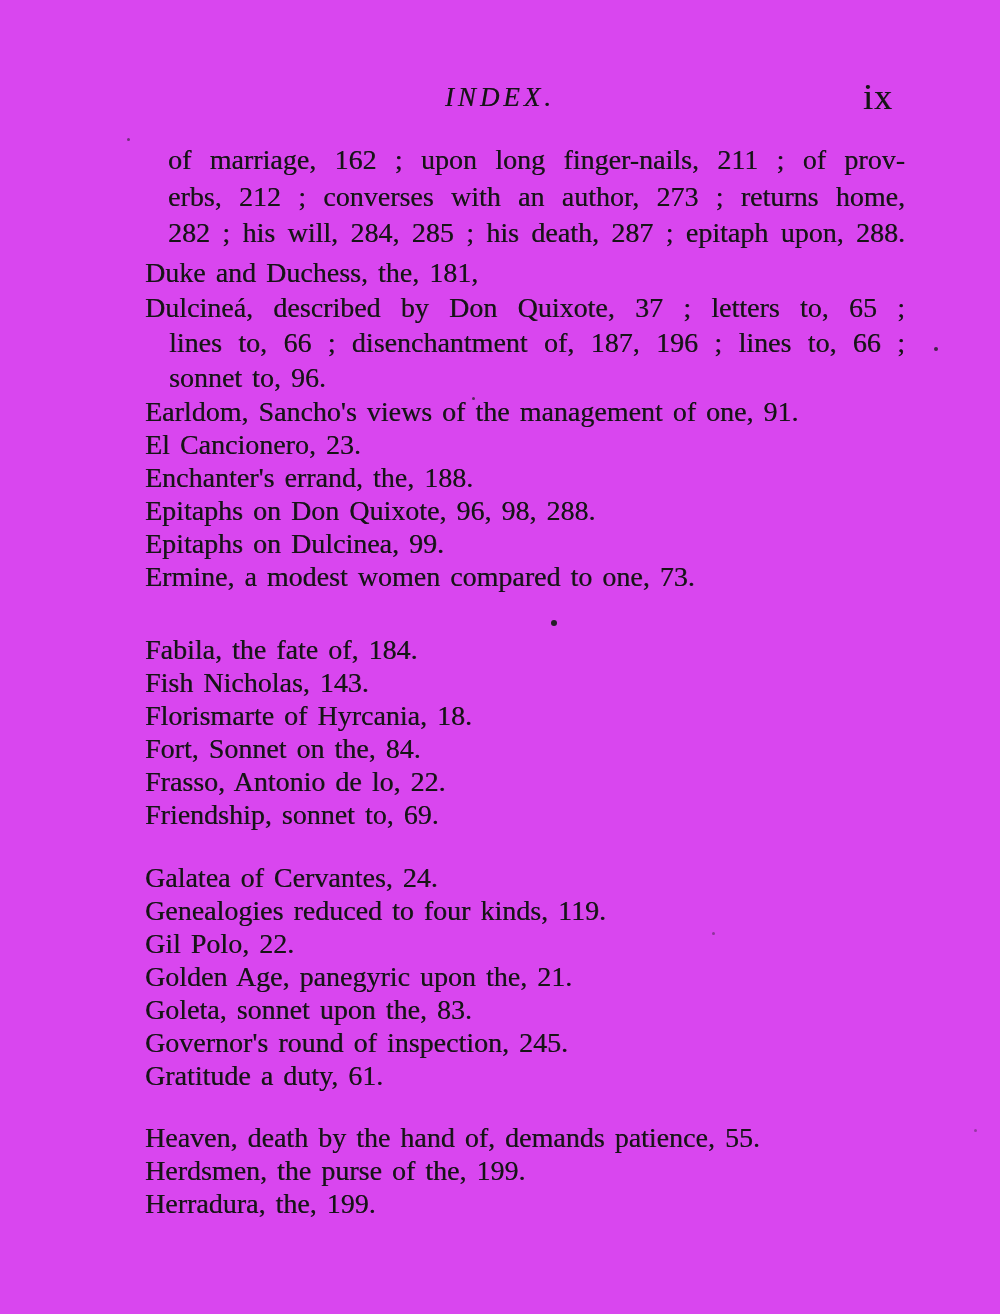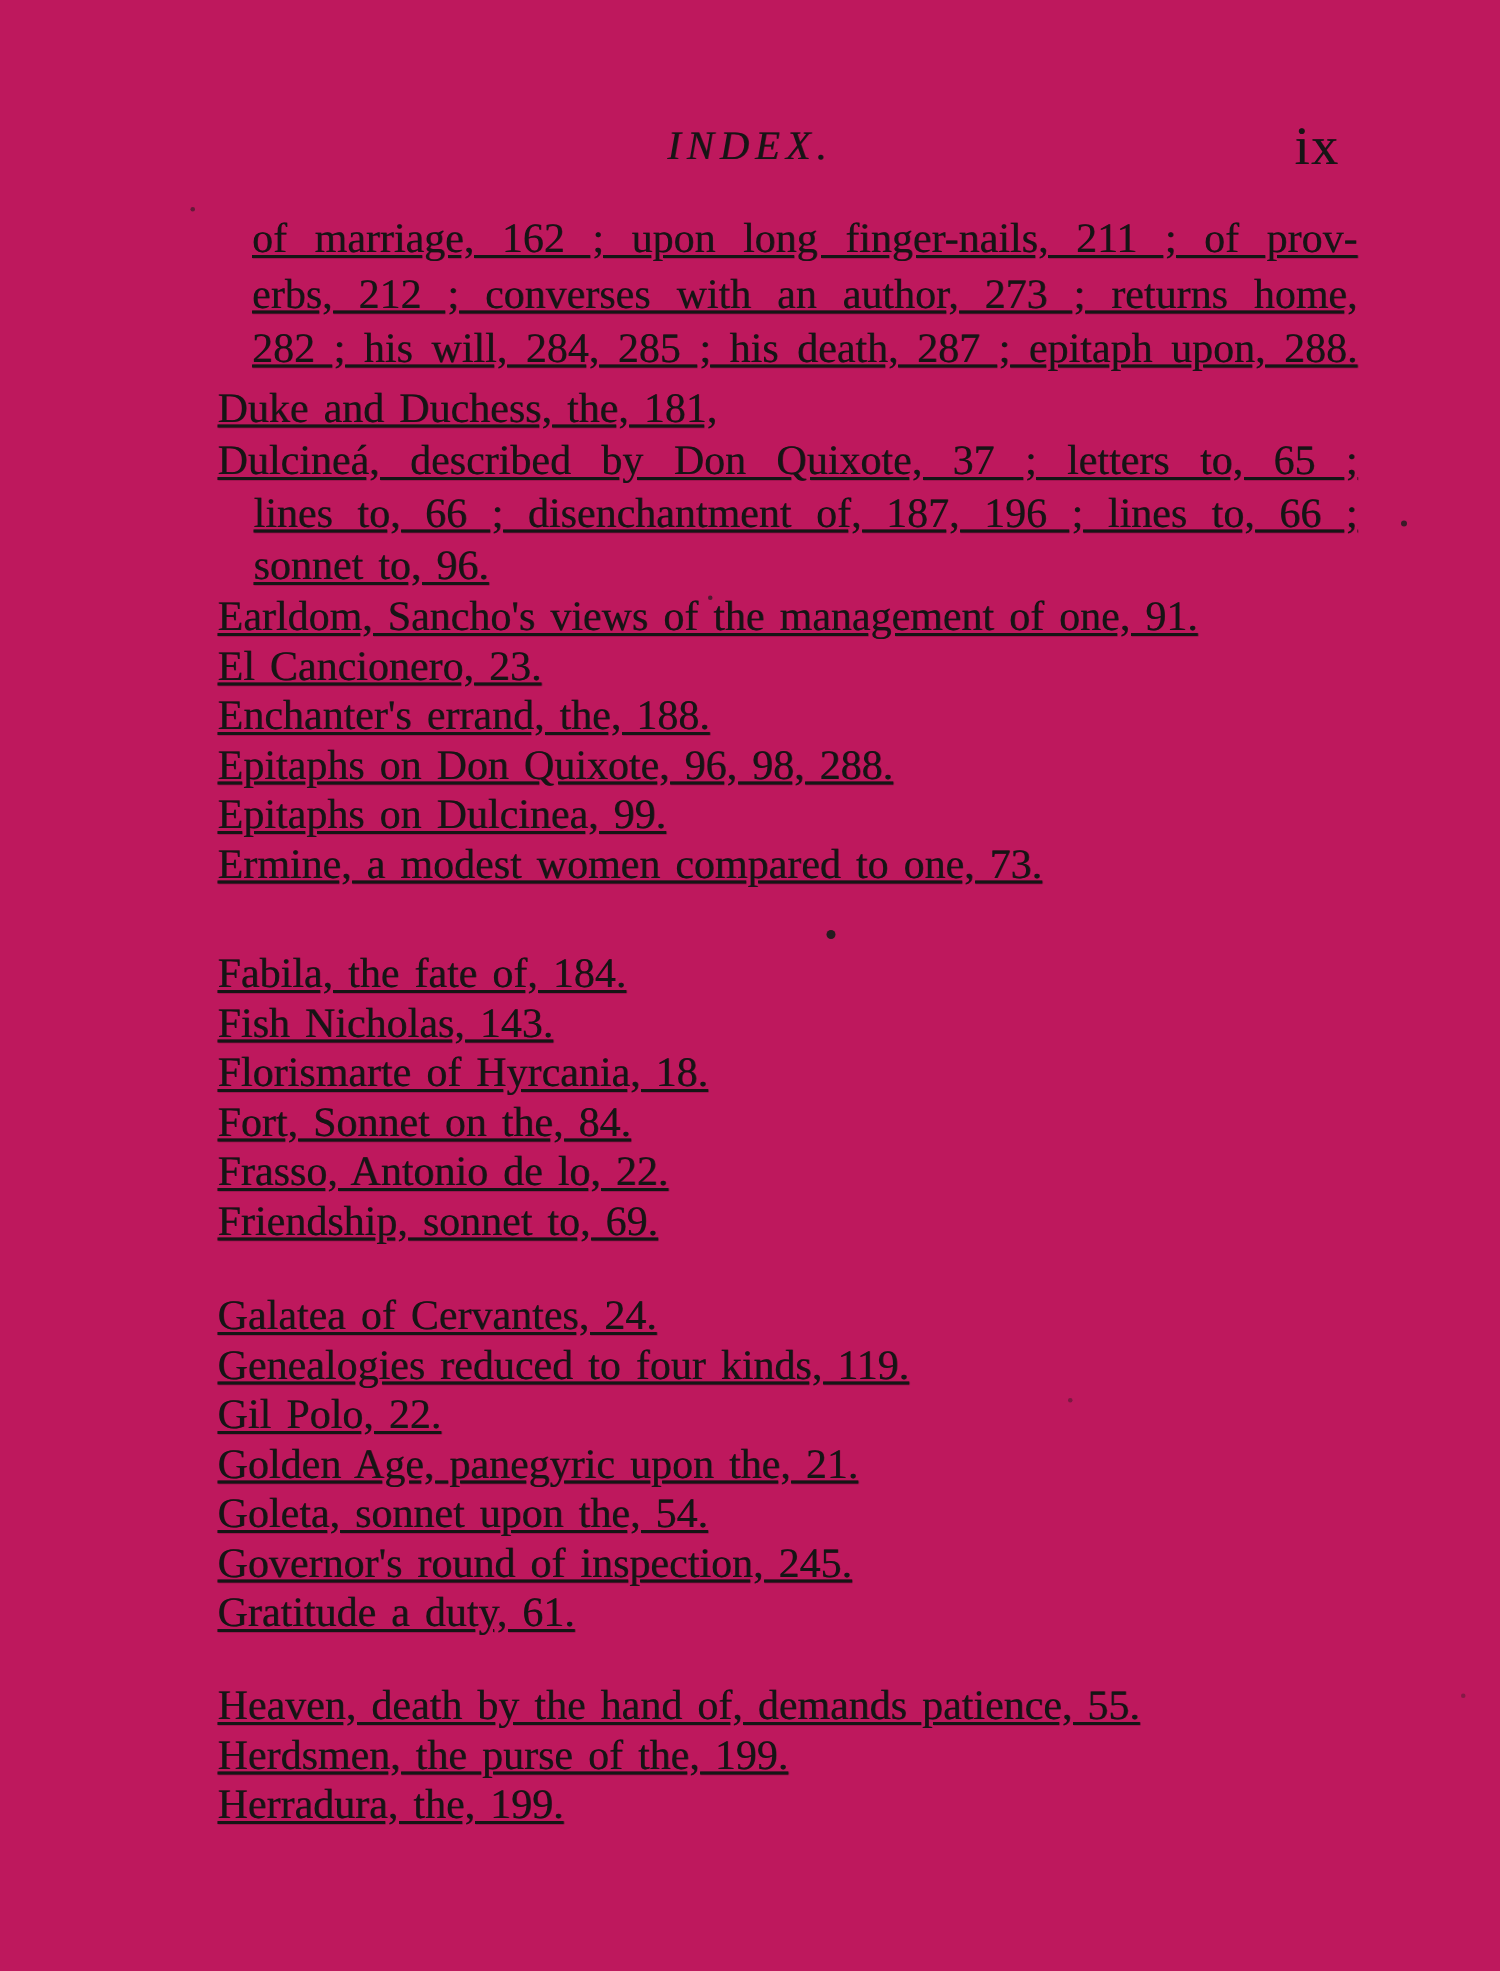--- a/index.html
+++ b/index.html
@@ -1,21 +1,21 @@
 <!DOCTYPE html>
 <html><head>
 <meta charset="utf-8">
 <style>
   html, body { margin: 0; padding: 0; background: #ffffff; }
 
   .page {
     position: relative;
     width: 1000px;
     height: 1314px;
-    background: #be185d;
+    background: #d946ef;
     color: #151515;
     font-family: "Liberation Serif", "DejaVu Serif", serif;
     overflow: hidden;
     text-shadow: 0.4px 0.2px 0 rgba(0,0,0,0.55);
   }
 
   
   .hdr-title {
     position: absolute;
     top: 82px; left: 0; right: 0;
@@ -34,21 +34,21 @@
 
   
   .text-block {
     position: absolute;
     left: 145px;
     top: 142px;
     width: 760px;
     font-size: 28px;
     word-spacing: 3px;
   }
-  .line { line-height: 33px; white-space: normal; text-decoration: underline; }
+  .line { line-height: 33px; white-space: normal; }
   .just { text-align: justify; text-align-last: justify; }
   .cont { padding-left: 24px; }
 
   .para-a { margin-left: 23px; }
   .para-a .line { line-height: 36.5px; }
   .para-d { margin-top: 3px; }
   .para-d .line { line-height: 35px; }
   .sec-e { }
   .sec-f { margin-top: 40px; }
   .sec-g { margin-top: 30px; }
@@ -106,21 +106,21 @@
       <div class="line">Fort, Sonnet on the, 84.</div>
       <div class="line">Frasso, Antonio de lo, 22.</div>
       <div class="line">Friendship, sonnet to, 69.</div>
     </div>
 
     <div class="sec-g">
       <div class="line">Galatea of Cervantes, 24.</div>
       <div class="line">Genealogies reduced to four kinds, 119.</div>
       <div class="line">Gil Polo, 22.</div>
       <div class="line">Golden Age, panegyric upon the, 21.</div>
-      <div class="line">Goleta, sonnet upon the, 54.</div>
+      <div class="line">Goleta, sonnet upon the, 83.</div>
       <div class="line">Governor's round of inspection, 245.</div>
       <div class="line">Gratitude a duty, 61.</div>
     </div>
 
     <div class="sec-h">
       <div class="line">Heaven, death by the hand of, demands patience, 55.</div>
       <div class="line">Herdsmen, the purse of the, 199.</div>
       <div class="line">Herradura, the, 199.</div>
     </div>
 

